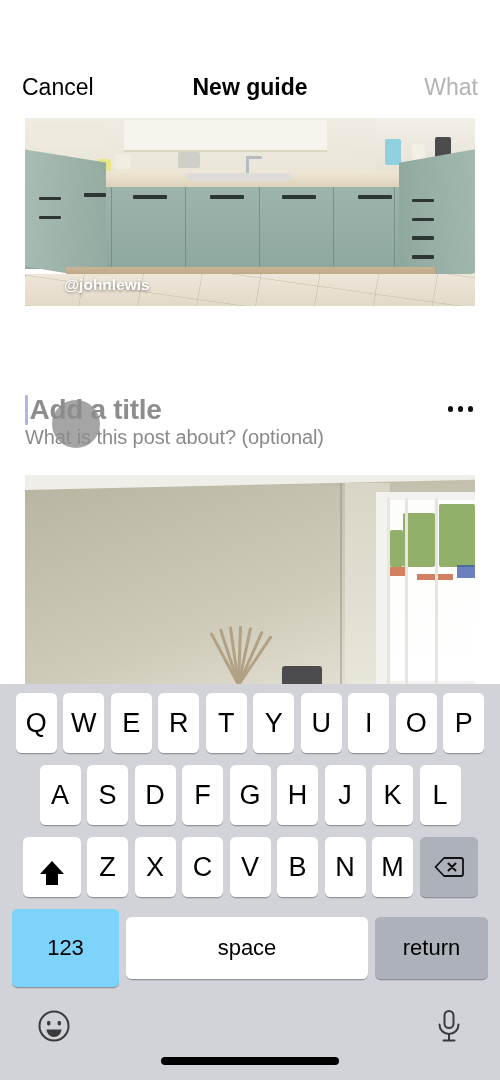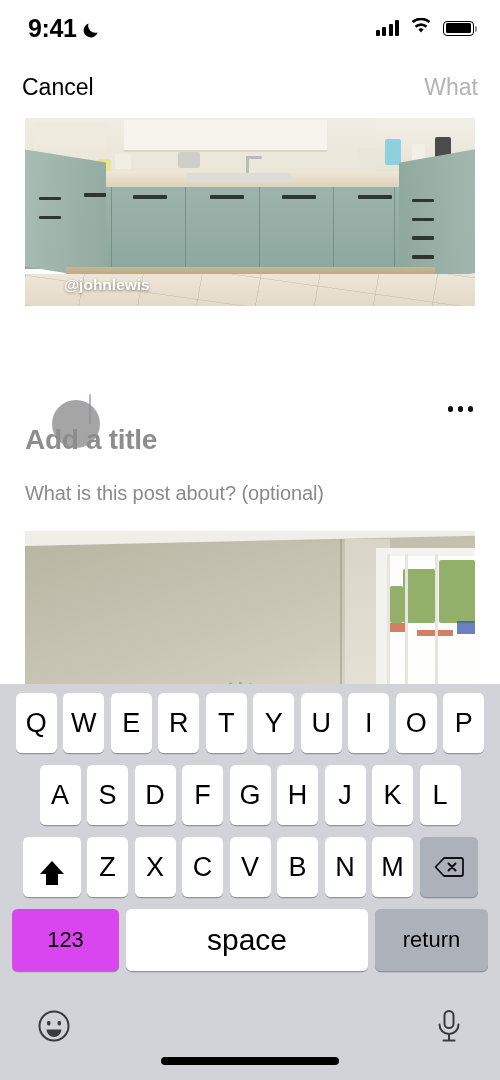--- a/index.html
+++ b/index.html
@@ -73,26 +73,26 @@
   .photo-credit{
     position:absolute; left:23px; bottom:12px;
     font-size:15.5px; color:#fff; font-weight:bold;
     text-shadow:0 1px 3px rgba(0,0,0,.45);
     margin-left:16px;
   }
 
   
   .title-block{ position:relative; margin:88px 25px 0 25px; }
   .title-row{ display:flex; align-items:flex-start; justify-content:space-between; }
-  .title-input-wrap{ position:relative; display:flex; align-items:center;flex-direction:column;}
+  .title-input-wrap{ position:relative; display:flex; align-items:center;}
   .caret{ width:2.5px; height:30px; background:#aeb6e8; margin-right:2px; border-radius:1px;}
   .title-placeholder{ font-size:28px; font-weight:bold; color:#8d8d8d; letter-spacing:-0.3px;}
   .dots-menu{ display:flex; gap:4.5px; align-items:center; padding-top:12px; padding-right:2px;}
   .dots-menu i{ width:5.5px; height:5.5px; background:#111; border-radius:50%; display:block;}
-  .subtitle-placeholder{ font-size:20px; color:#8a8a8a; margin-top:26px; letter-spacing:-0.1px;}
+  .subtitle-placeholder{ font-size:20px; color:#8a8a8a; margin-top:0; letter-spacing:-0.1px;}
 
   
   .photo2{ position:relative; margin:26px 25px 0 25px; width:450px; height:210px; overflow:hidden; margin-left:25px;}
   .room{ position:absolute; inset:0; background:linear-gradient(175deg,#bcb8a6 0%,#cdc9b7 40%,#d7d3c2 100%); }
   .r-ceiling{position:absolute;left:0;top:0;width:100%;height:7%;background:#efeee8;transform:skewY(-1.3deg);transform-origin:left top;}
   .r-wall{position:absolute;left:0;top:5%;width:72%;height:95%;background:linear-gradient(160deg,#b9b5a3,#cfcbba 65%,#e2dfd2);}
   .r-corner{position:absolute;left:70%;top:4%;width:2px;height:96%;background:rgba(150,145,130,.5);}
   .r-wallr{position:absolute;left:71%;top:4%;width:10%;height:96%;background:linear-gradient(#d9d5c6,#e8e5da);}
   .r-doorframe{position:absolute;left:78%;top:8%;width:22%;height:92%;background:#f3f2ee;}
   .r-glass{position:absolute;left:80.5%;top:12%;width:19.5%;height:86%;background:linear-gradient(#fdfdfb,#ffffff);}
@@ -117,22 +117,22 @@
   .key{
     background:#fff; border-radius:5.5px; height:60px;
     display:flex; align-items:center; justify-content:center;
     font-size:27px; color:#000; font-weight:400;
     box-shadow:0 1.2px 0 rgba(136,138,145,.85);
     flex:0 0 auto; width:41px;
   }
   .krow.r2 .key{ width:41px; }
   .key.wide{ width:58px; background:#adb1ba; box-shadow:0 1.2px 0 rgba(130,133,141,.85);}
   .key.shift{ width:58px; background:#fff;}
-  .key.num{ width:107px; background:#d946ef; font-size:22px; height:62px; box-shadow:0 1.2px 0 rgba(130,133,141,.85);}
-  .key.space{ width:242px; background:#fff; font-size:30px; height:62px;}
+  .key.num{ width:107px; background:#7dd3fc; font-size:22px; height:78px; box-shadow:0 1.2px 0 rgba(130,133,141,.85);}
+  .key.space{ width:242px; background:#fff; font-size:22px; height:62px;}
   .key.return{ width:113px; background:#adb1ba; font-size:22px; height:62px; box-shadow:0 1.2px 0 rgba(130,133,141,.85);}
   .shift-arrow{ width:0;height:0;border-left:12px solid transparent;border-right:12px solid transparent;border-bottom:13px solid #000; position:relative;}
   .shift-arrow:after{content:"";position:absolute;left:-6px;top:13px;width:12px;height:11px;background:#000;}
   .bsp{ width:30px;height:22px;position:relative;}
   .bsp svg{display:block;}
 
   .accessory{
     position:absolute; left:0; bottom:0; width:500px; height:88px;
     display:flex; align-items:flex-start; justify-content:space-between;
     padding:16px 36px 0 36px;
@@ -146,51 +146,24 @@
   .touch-dot{
     position:absolute; left:52px; top:400px; width:48px; height:48px;
     border-radius:50%; background:rgba(140,140,140,.78); z-index:20;
   }
 </style>
 </head>
 <body>
 
 <div class="phone">
 
-  <div class="statusbar">
-    <div class="status-left">
-      <span class="status-time">9:41</span>
-      <span class="moon-icon">
-        <svg width="19" height="19" viewBox="0 0 19 19">
-            <path d="M15.5 12.4A7 7 0 0 1 6.6 3.5a7.1 7.1 0 1 0 8.9 8.9z" fill="#000"></path>
-          </svg>
-      </span>
-    </div>
-    <div class="status-right">
-      <span class="sig">
-          <i></i>
-          <i></i>
-          <i></i>
-          <i></i>
-        </span>
-      <span>
-        <svg width="22" height="16" viewBox="0 0 22 16">
-          <path d="M11 14.4l2.6-3.2a4.1 4.1 0 0 0-5.2 0z" fill="#000"></path>
-          <path d="M11 8.1c1.8 0 3.4.6 4.6 1.7l1.7-2.1A9.6 9.6 0 0 0 11 5.2a9.6 9.6 0 0 0-6.3 2.5l1.7 2.1A6.9 6.9 0 0 1 11 8.1z" fill="#000"></path>
-          <path d="M11 2.2c2.9 0 5.6 1 7.7 2.8l1.6-2A14 14 0 0 0 11-.4 14 14 0 0 0 1.7 3l1.6 2A11.7 11.7 0 0 1 11 2.2z" fill="#000"></path>
-        </svg>
-      </span>
-      <span class="batt">
-          <span></span>
-        </span>
-    </div>
-  </div>
 
   <div class="navbar">
     <div class="nav-cancel">Cancel</div>
+    <div class="nav-title">New guide</div>
     <div class="nav-next">What</div>
   </div>
 
   <div class="content">
 
     <div class="card">
       <div class="photo1">
         <div class="kitchen">
           <div class="k-wallback"></div>
           <div class="k-window"></div>

